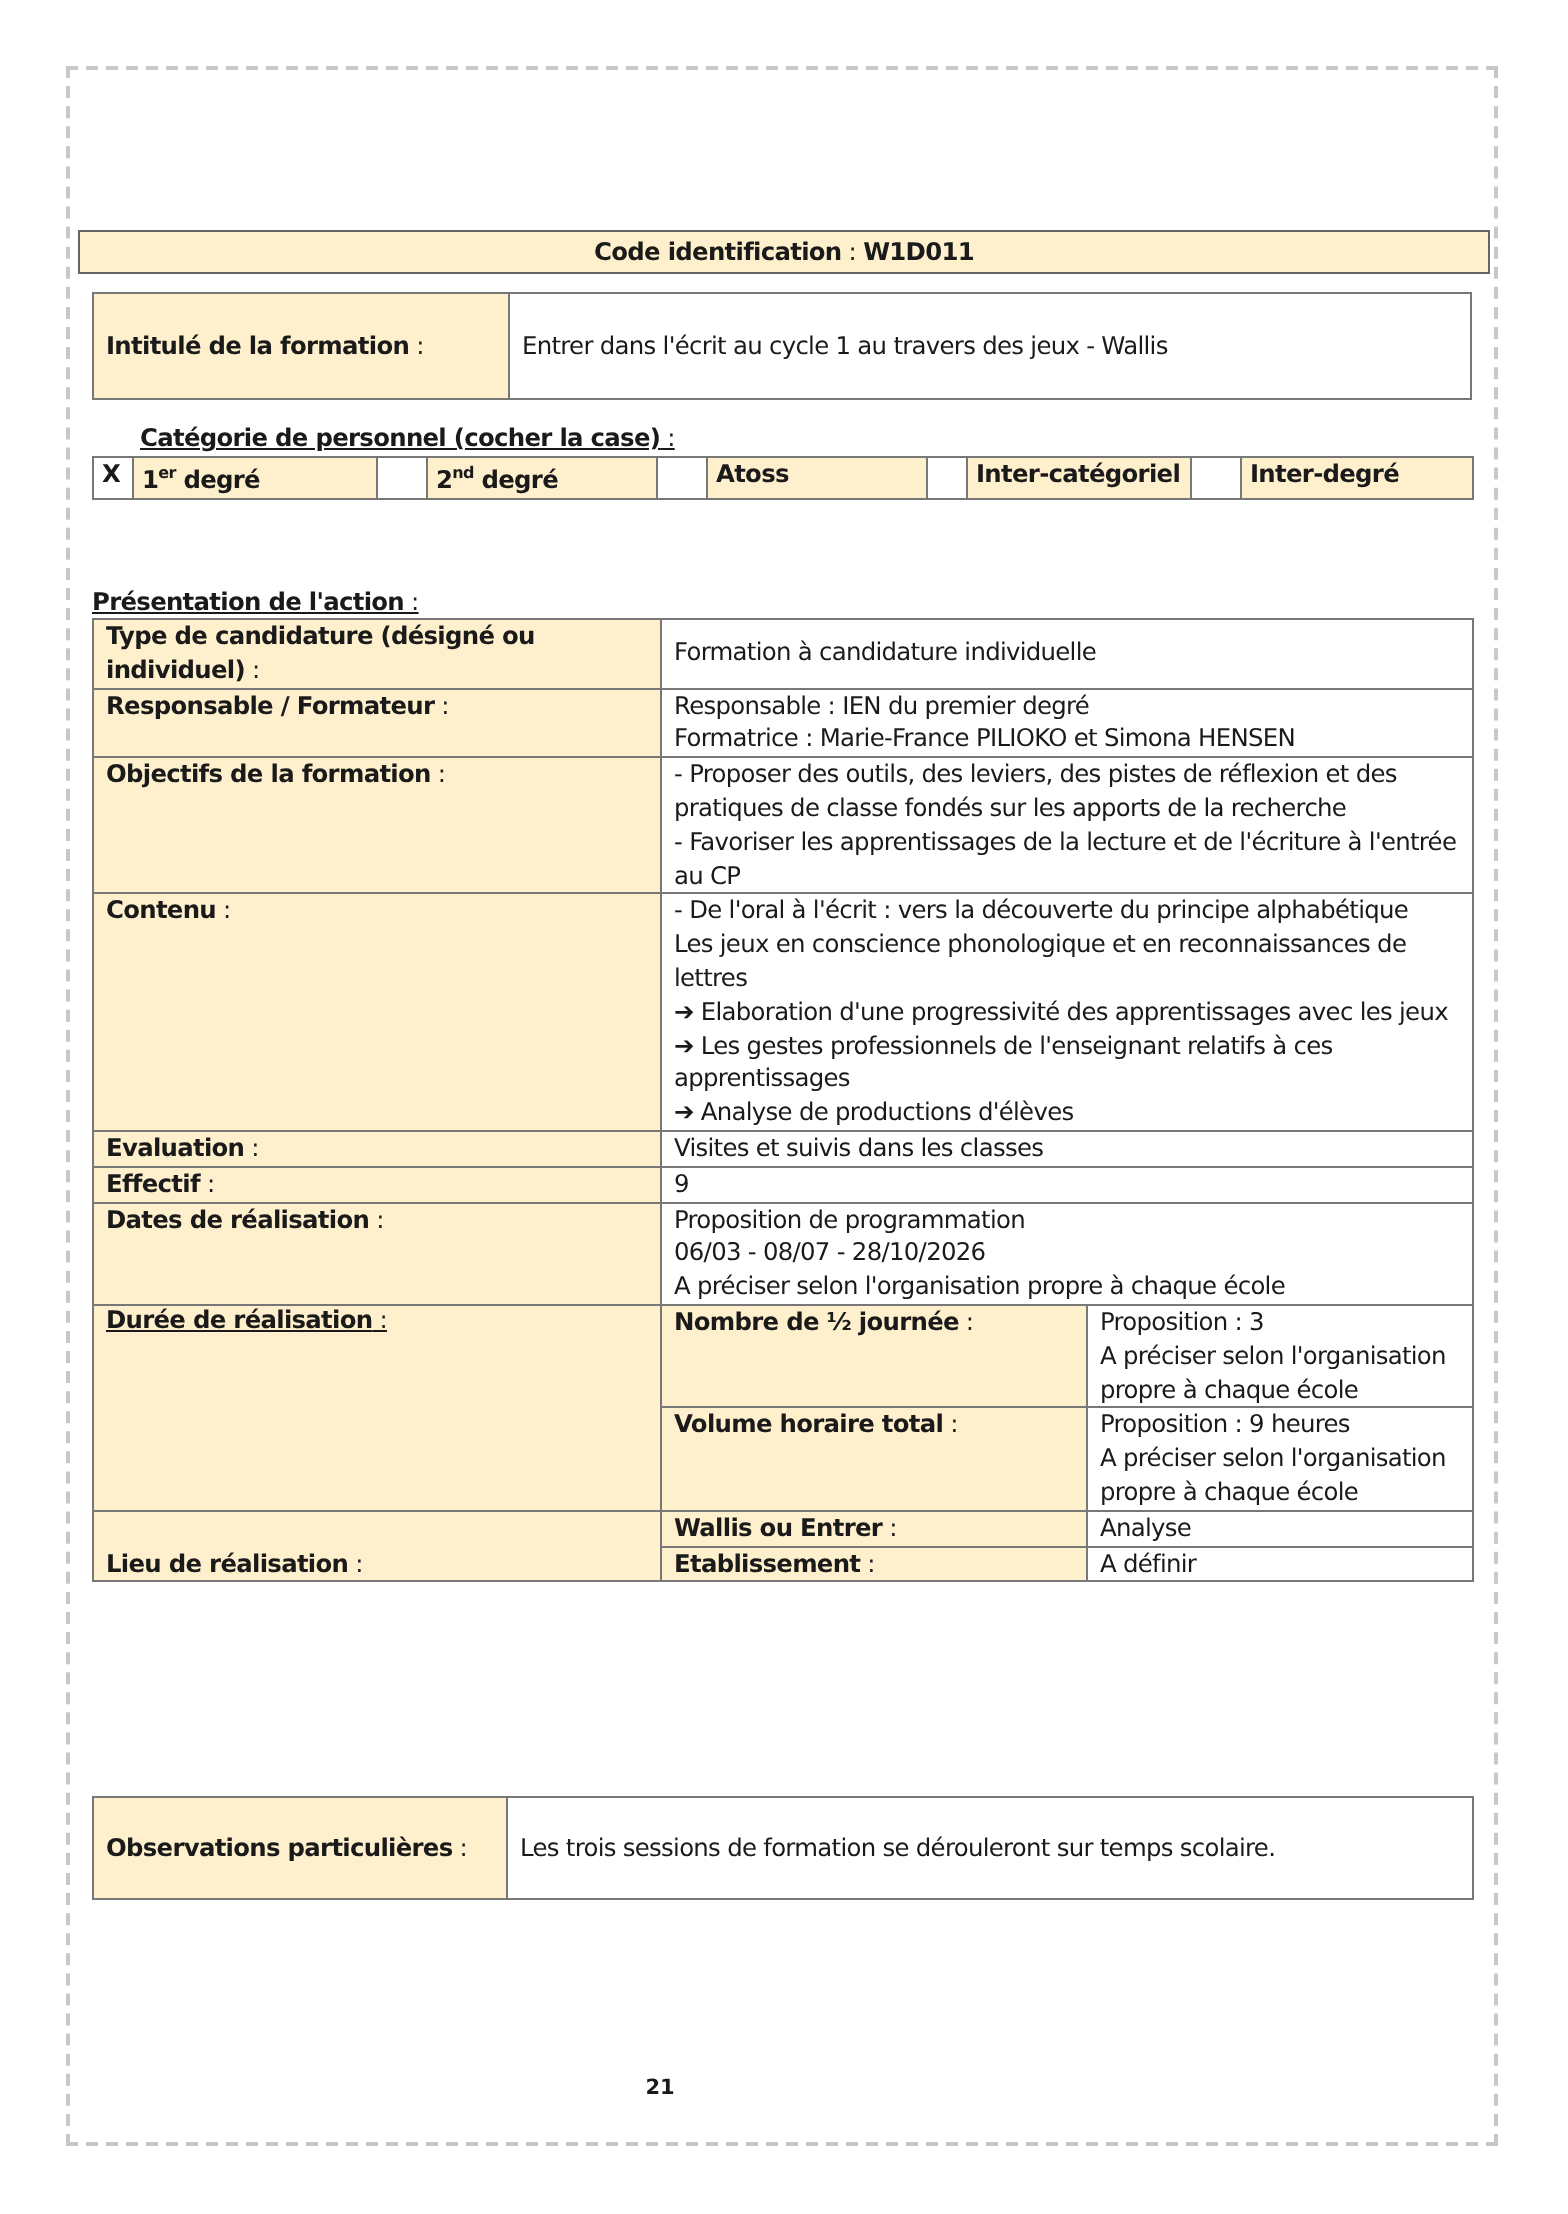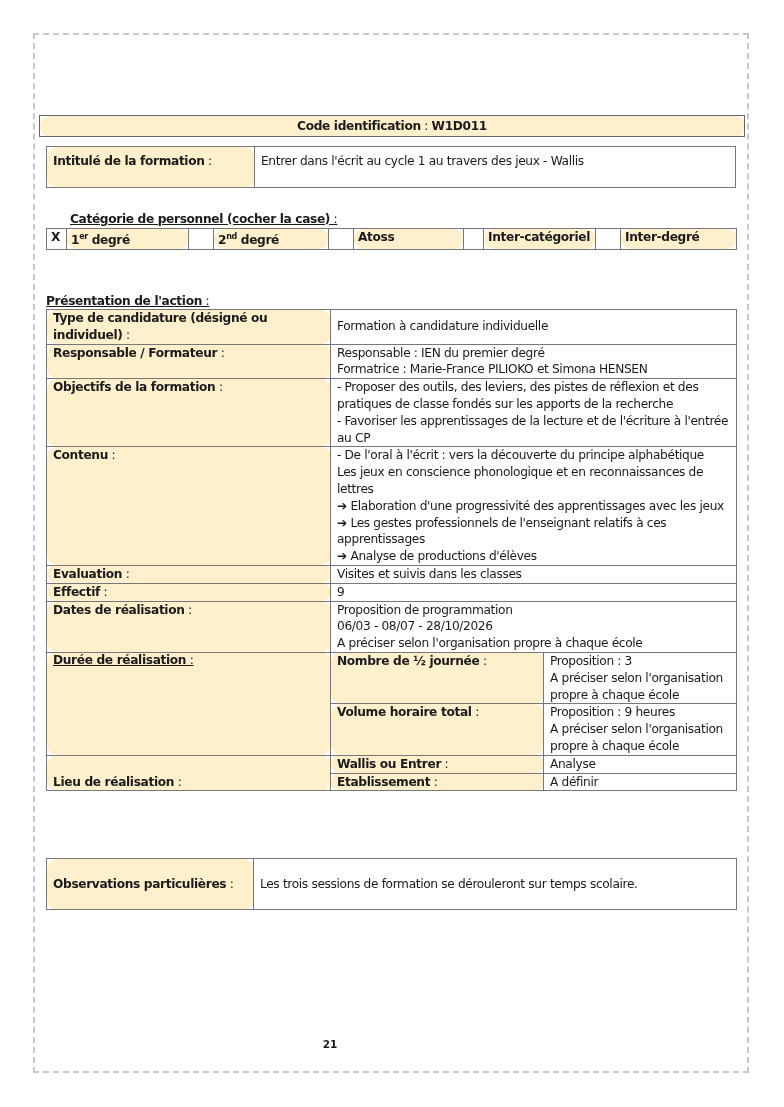--- a/index.html
+++ b/index.html
@@ -8,29 +8,29 @@
       font-family: "DejaVu Sans", "Liberation Sans", sans-serif;
       color: #1a1a1a;
     }
     .page-border {
       position: absolute; left: 33px; top: 33px; width: 716px; height: 1040px;
       border: 2px dashed #c8c8c8; box-sizing: border-box;
     }
     .content { position: absolute; left: 0; top: 0; width: 784px; }
     table { border-collapse: collapse; font-size: 12.2px; letter-spacing: -0.35px; }
     td { border: 1px solid #777; padding: 0 6px; vertical-align: top; line-height: 16.8px; }
-    .beige { background: #fff0cd; border-radius: 10px; }
+    .beige { background: #fff0cd; }
     .b { font-weight: bold; }
     .colon { font-weight: normal; }
 
     #code-table { position: absolute; left: 39px; top: 115px; width: 706px; }
     #code-table td { text-align: center; height: 20px; vertical-align: middle; font-weight: bold; border: 1.5px solid #666; }
 
     #title-table { position: absolute; left: 46px; top: 146px; width: 690px; }
-    #title-table td { height: 34px; padding-top: 6px; margin-top: 44px; }
+    #title-table td { height: 34px; padding-top: 18px; margin-top: 44px; }
 
     .section-title {
       position: absolute; left: 46px; font-size: 12.2px; font-weight: bold;
       text-decoration: underline; letter-spacing: -0.35px;
     }
 
     #cat-table { position: absolute; left: 46px; top: 228px; width: 690px; table-layout: fixed; }
     #cat-table td { height: 16px; padding: 0 4px; }
 
     #action-table { position: absolute; left: 46px; top: 309px; width: 690px; table-layout: fixed; }
@@ -216,21 +216,21 @@
     </tr>
     <tr>
       <td class="beige">
         <span class="b">Etablissement</span><span> :</span>
       </td>
       <td>A définir</td>
     </tr>
   </tbody>
     </table>
 
-  <table style="position:absolute; left:46px; top:858px; width:690px; table-layout:fixed;">
+  <table style="position:absolute; left:46px; top:898px; width:690px; table-layout:fixed;">
     <colgroup>
         <col style="width:207px">
         <col style="width:483px">
       </colgroup>
     <tbody>
         <tr>
       <td class="beige" style="height:50px; vertical-align:middle;">
         <span class="b">Observations particulières</span><span> :</span>
       </td>
       <td style="vertical-align:middle;">Les trois sessions de formation se dérouleront sur temps scolaire.</td>

